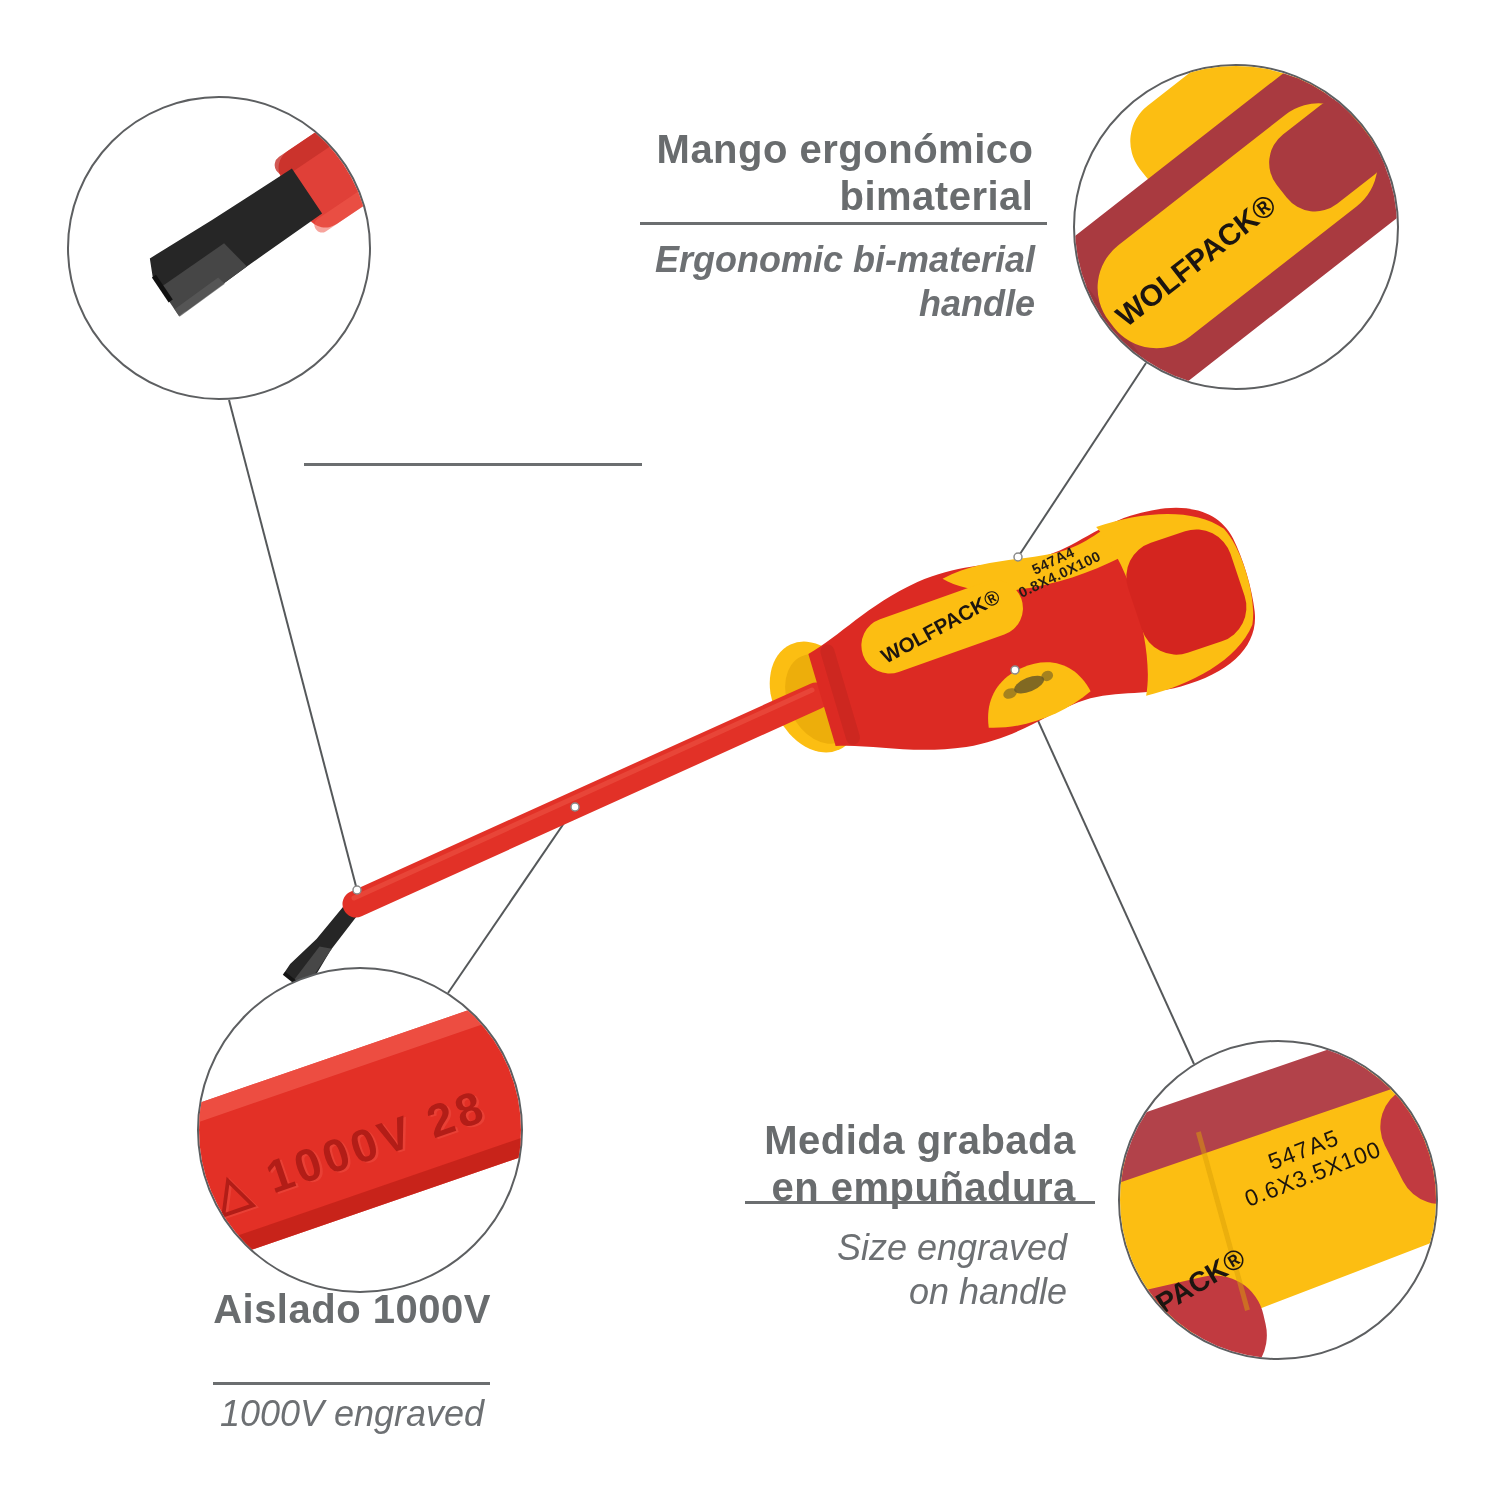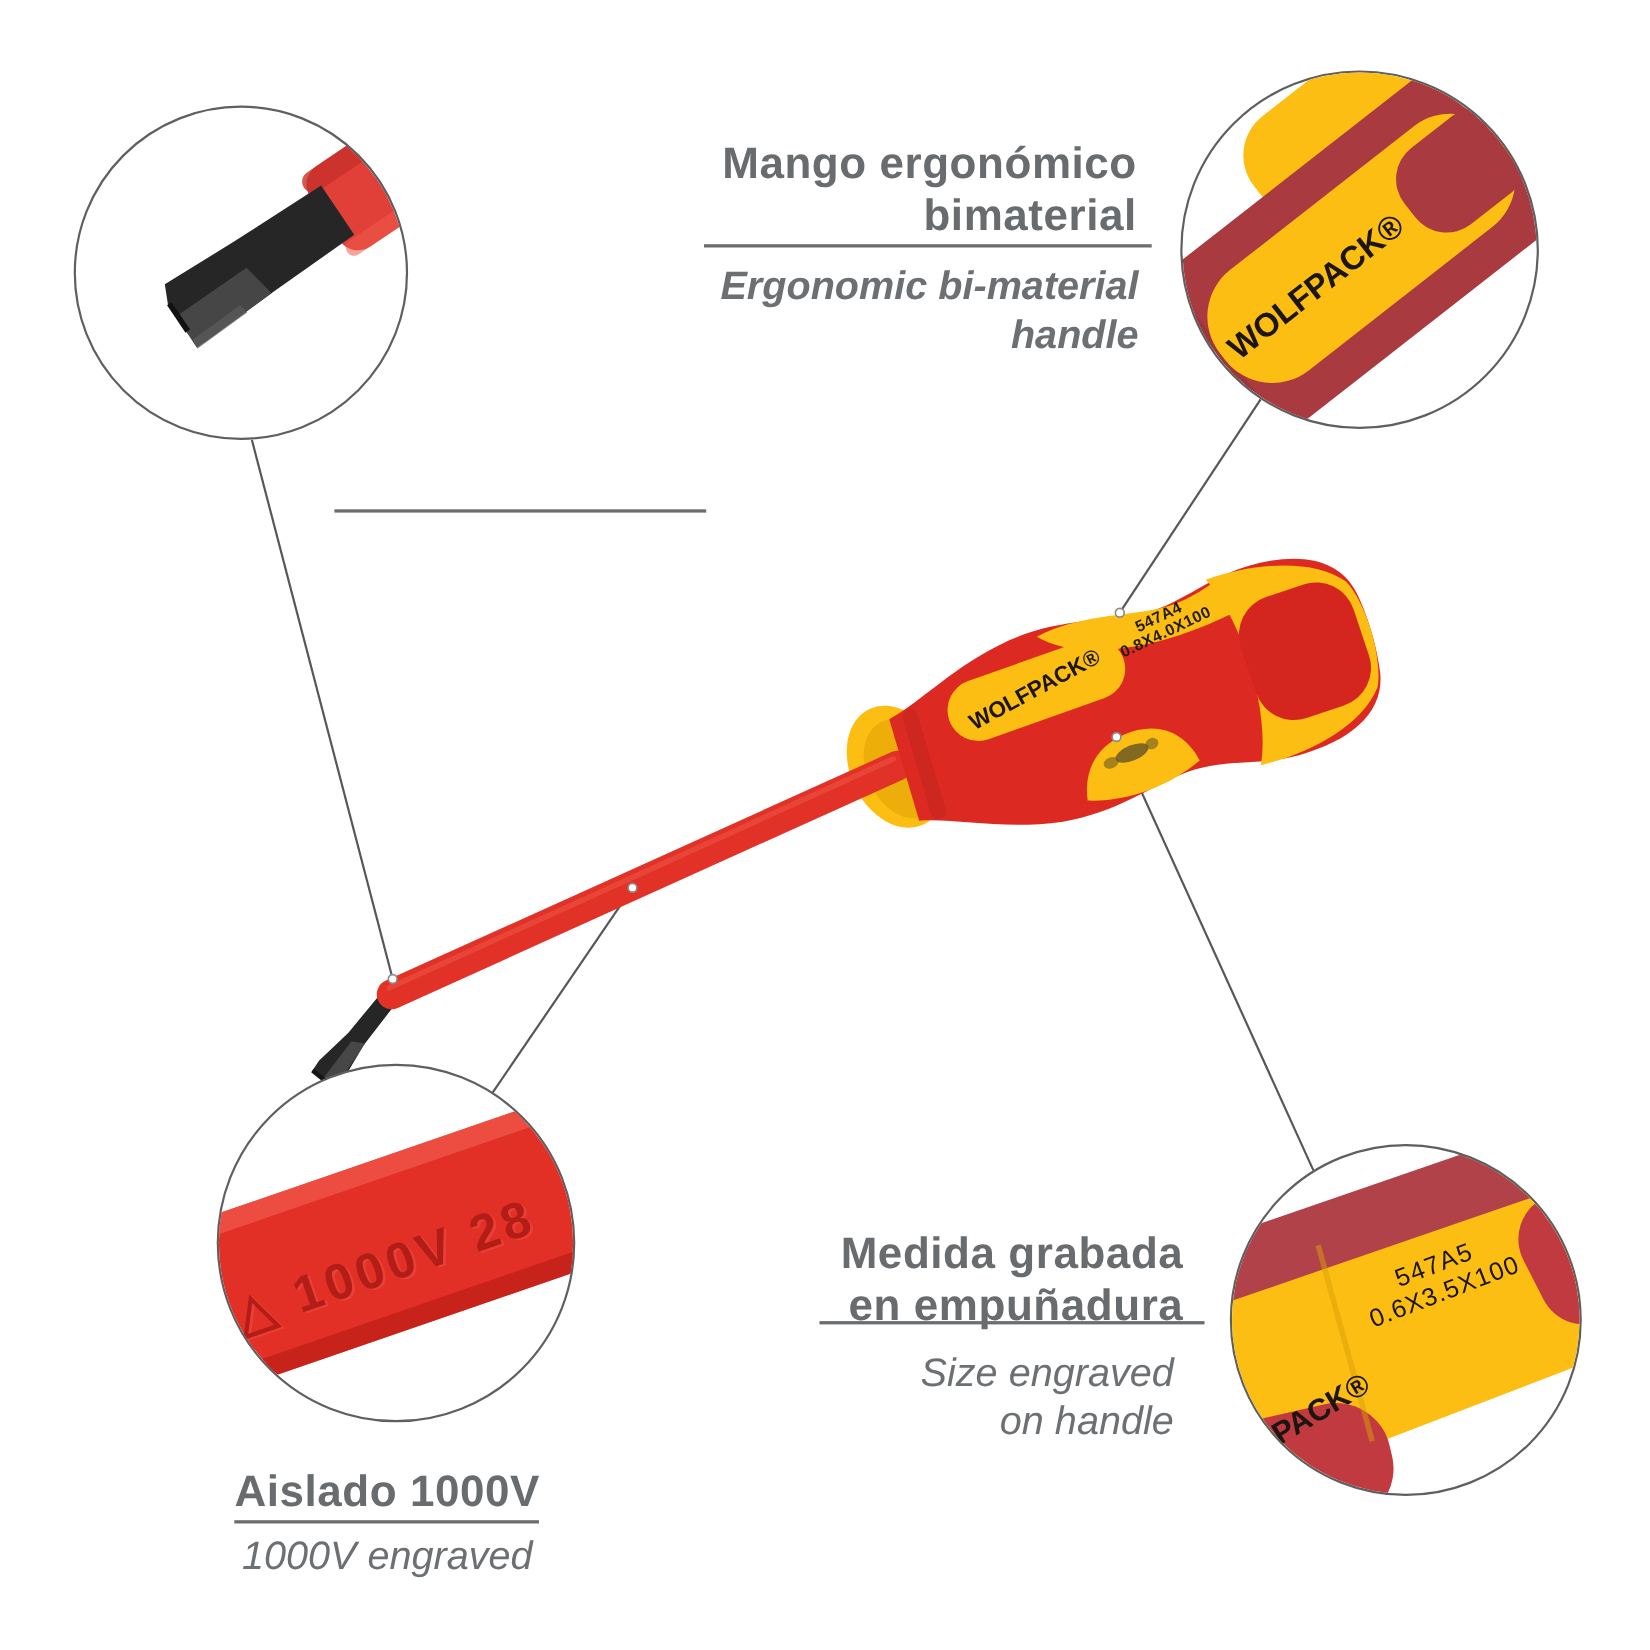--- a/index.html
+++ b/index.html
@@ -163,17 +163,17 @@
 handle</div>
 
   <div class="rule" style="left:304px;top:463px;width:338px;"></div>
 
   <div class="lbl lbl-es" style="left:920px;top:1096px;margin-top:21px;">Medida grabada
 en empuñadura</div>
   <div class="rule" style="left:745px;top:1201px;width:350px;"></div>
   <div class="lbl lbl-en" style="left:917px;top:1226px;margin-left:35px;">Size engraved
 on handle</div>
 
-  <div class="lbl lbl-es" style="left:352px;top:1333px;">Aislado 1000V</div>
+  <div class="lbl lbl-es" style="left:352px;top:1286px;">Aislado 1000V</div>
   <div class="rule" style="left:213px;top:1382px;width:277px;"></div>
   <div class="lbl lbl-en" style="left:352px;top:1392px;">1000V engraved</div>
 
 </div>
 
 </body></html>

